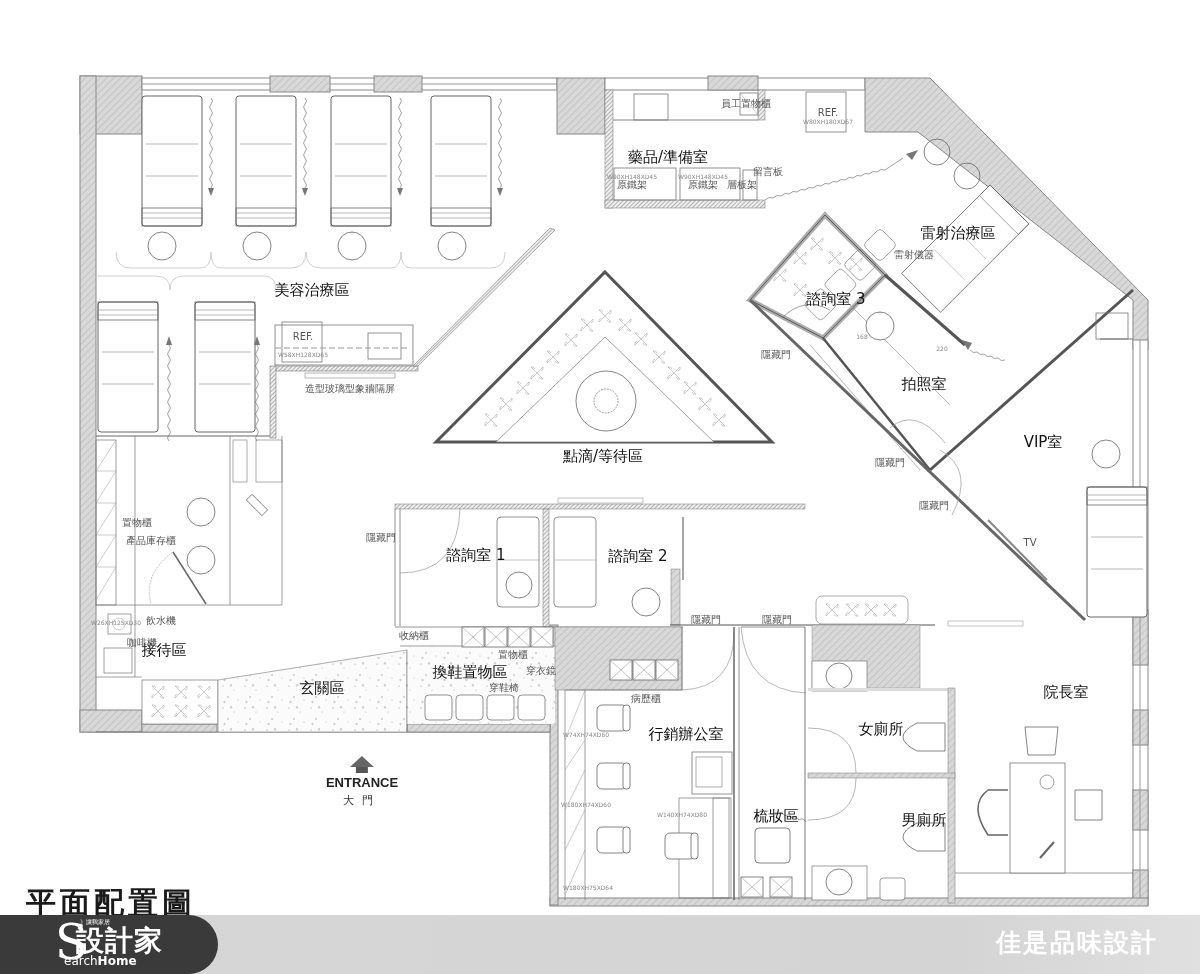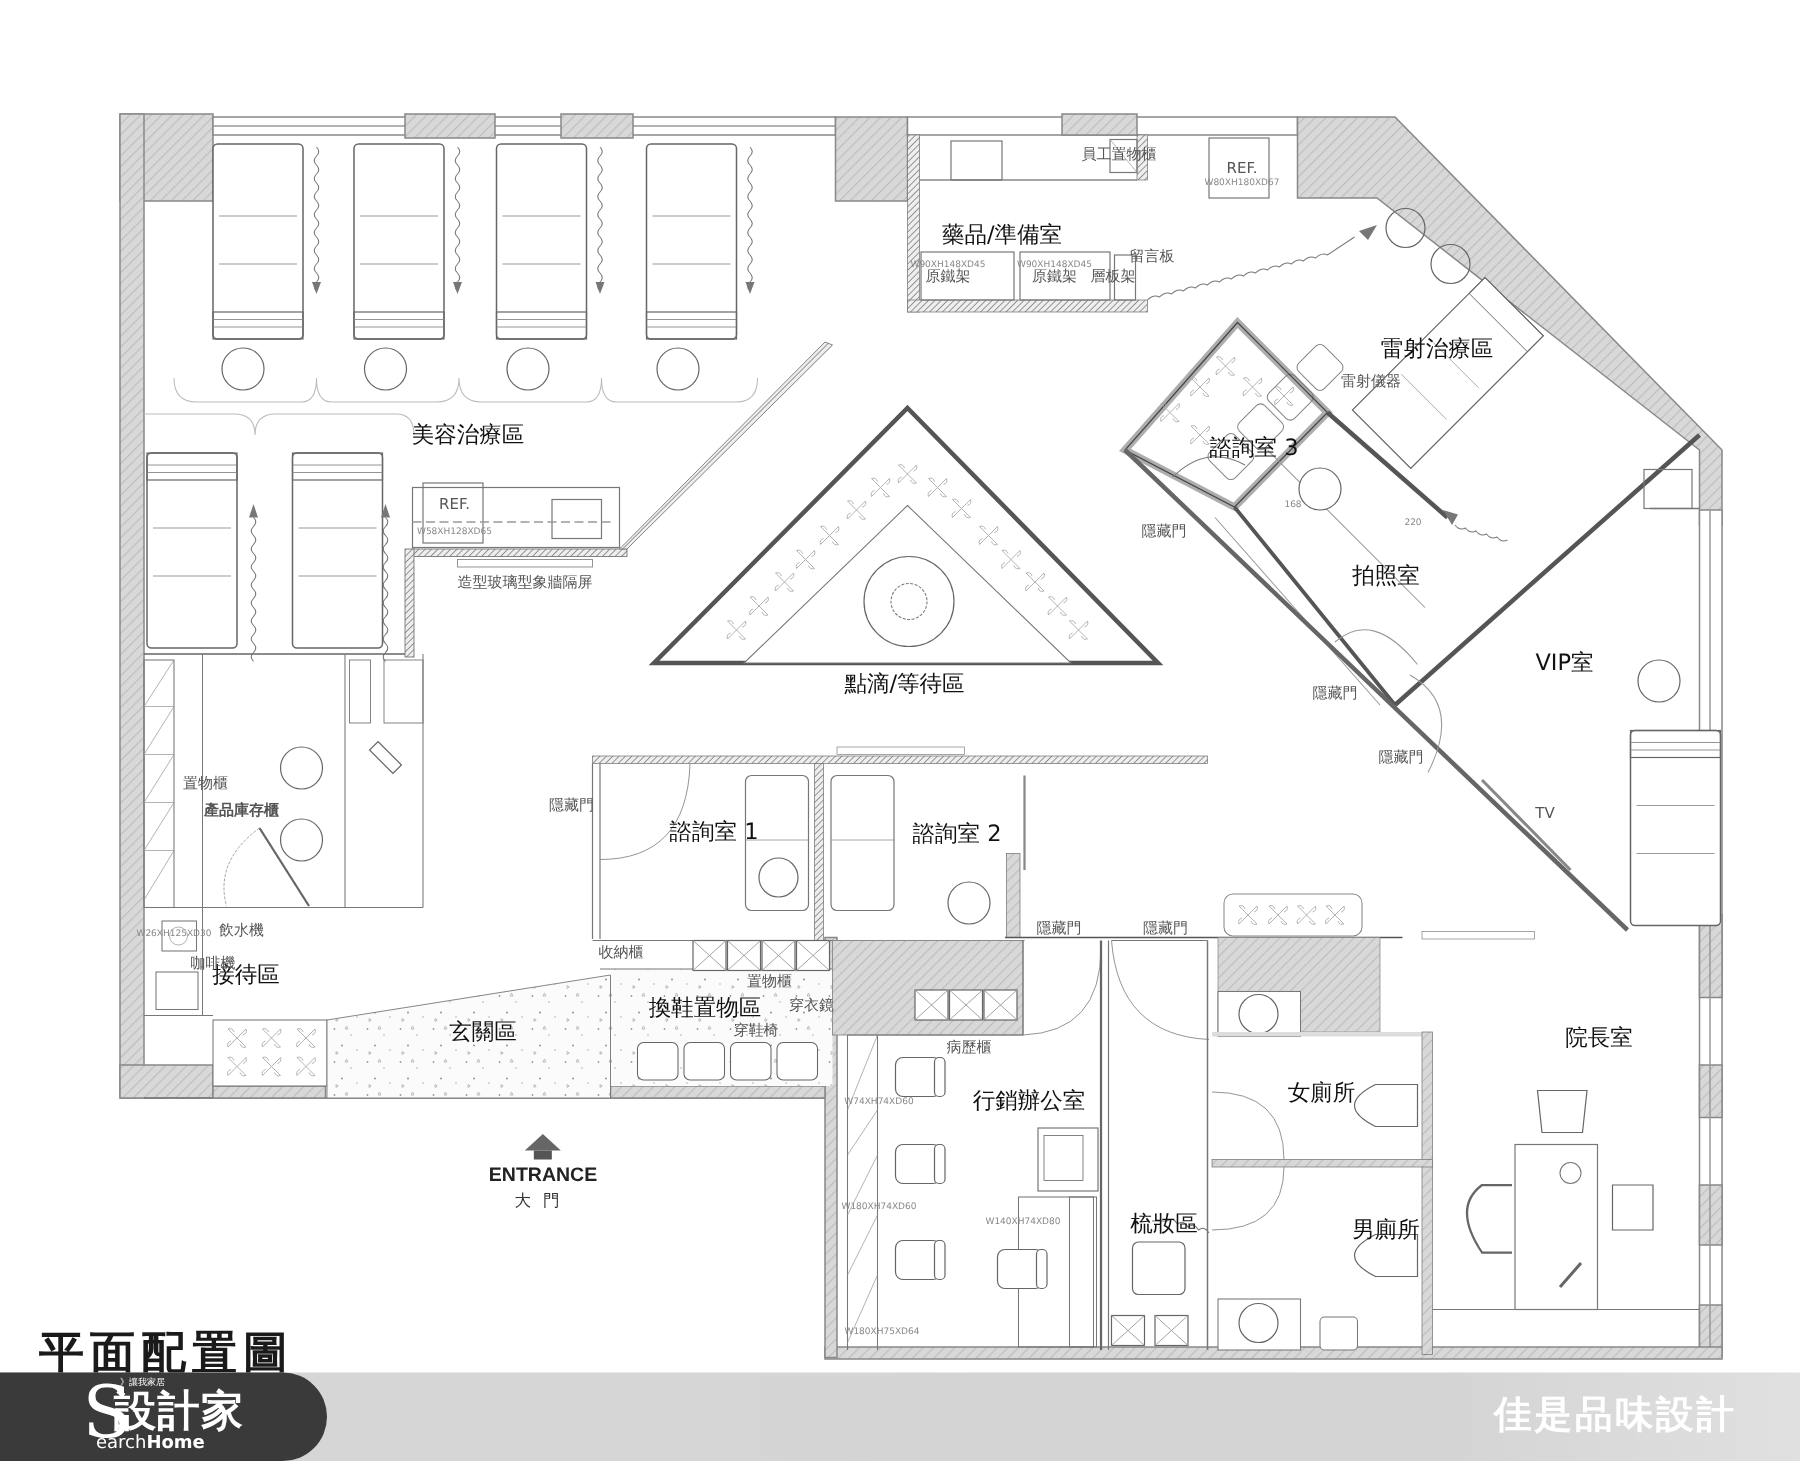--- a/index.html
+++ b/index.html
@@ -432,21 +432,21 @@
     <div class="lbl sm" style="left: 742px; top: 185px;">層板架</div>
     <div class="lbl sm" style="left: 914px; top: 255px;">雷射儀器</div>
     <div class="lbl sm" style="left: 776px; top: 355px;">隱藏門</div>
     <div class="lbl sm" style="left: 890px; top: 463px;">隱藏門</div>
     <div class="lbl sm" style="left: 934px; top: 506px;">隱藏門</div>
     <div class="lbl sm" style="left: 1030px; top: 543px;">TV</div>
     <div class="lbl sm" style="left: 350px; top: 389px;">造型玻璃型象牆隔屏</div>
     <div class="lbl sm" style="left: 303px; top: 337px;">REF.</div>
     <div class="lbl xs" style="left: 303px; top: 355px;">W58XH128XD65</div>
     <div class="lbl sm" style="left: 137px; top: 523px;">置物櫃</div>
-    <div class="lbl sm" style="left: 161px; top: 541px; font-weight: bold;">產品庫存櫃</div>
+    <div class="lbl sm" style="left: 151px; top: 541px;">產品庫存櫃</div>
     <div class="lbl sm" style="left: 381px; top: 538px;">隱藏門</div>
     <div class="lbl sm" style="left: 142px; top: 621px; padding-left: 38px;">飲水機</div>
     <div class="lbl sm" style="left: 142px; top: 643px;">咖啡機</div>
     <div class="lbl xs" style="left: 116px; top: 623px;">W26XH125XD30</div>
     <div class="lbl sm" style="left: 414px; top: 636px;">收納櫃</div>
     <div class="lbl sm" style="left: 513px; top: 655px;">置物櫃</div>
     <div class="lbl sm" style="left: 541px; top: 671px;">穿衣鏡</div>
     <div class="lbl sm" style="left: 504px; top: 688px;">穿鞋椅</div>
     <div class="lbl sm" style="left: 646px; top: 699px; text-align: center;">病歷櫃</div>
     <div class="lbl sm" style="left: 706px; top: 620px;">隱藏門</div>

